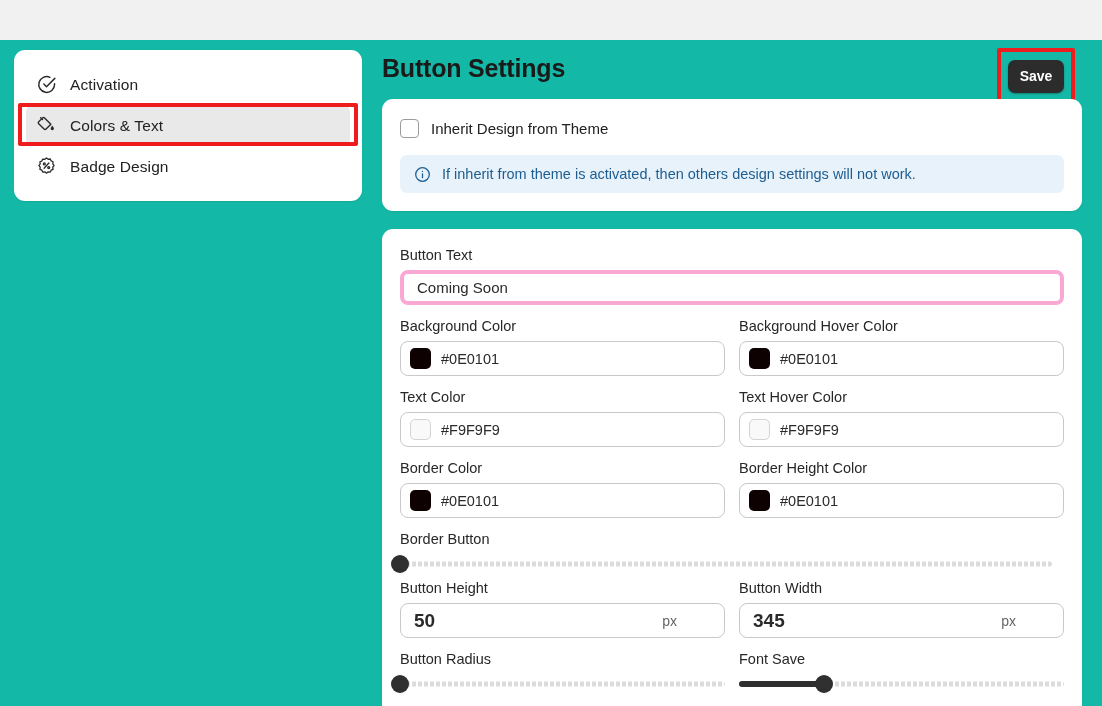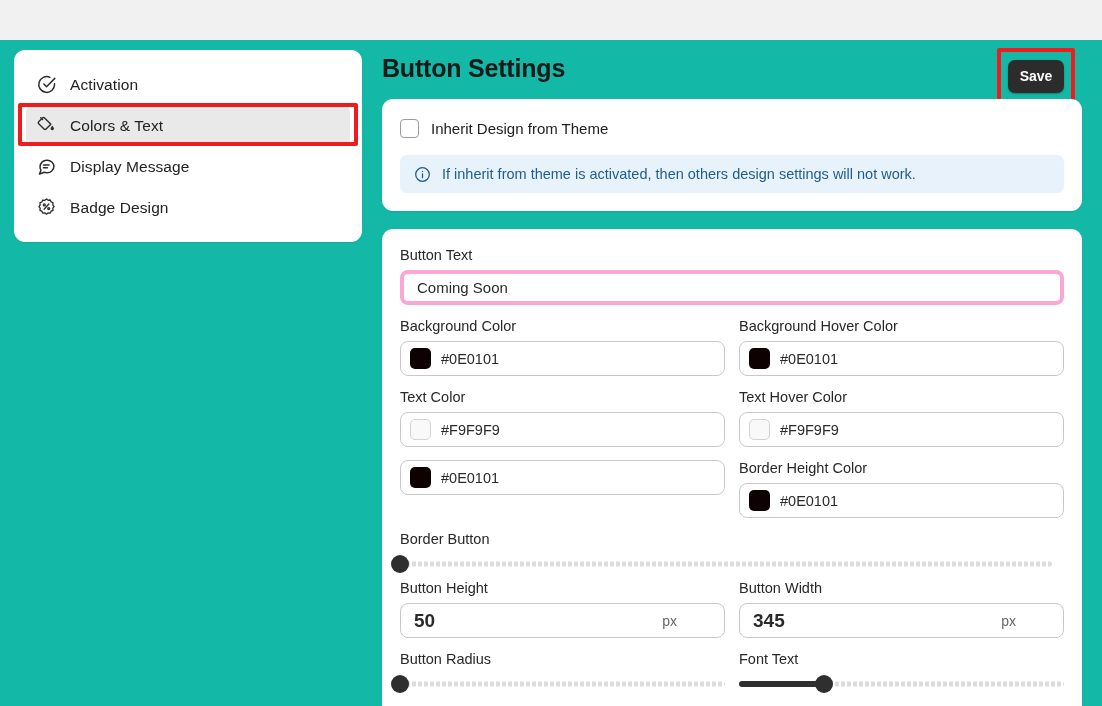--- a/index.html
+++ b/index.html
@@ -338,30 +338,20 @@
       <span class="nav-icon">
         <svg width="21" height="21" viewBox="0 0 24 24" fill="none" stroke="currentColor" stroke-width="1.6" stroke-linecap="round" stroke-linejoin="round">
           <path d="M17 10.5 9.8 3.3a1.6 1.6 0 0 0-2.3 0L3.1 7.7a1.6 1.6 0 0 0 0 2.3l6.1 6.1a1.6 1.6 0 0 0 2.3 0l5.5-5.6z"></path>
           <path d="M7.5 5.2 5.4 3.1"></path>
           <path d="M20.5 15.5c0 1.1-.85 2-1.9 2s-1.9-.9-1.9-2c0-1 1.9-3.2 1.9-3.2s1.9 2.2 1.9 3.2z" fill="currentColor" stroke="none"></path>
         </svg>
       </span>
       <span class="nav-label">Colors &amp; Text</span>
     </div>
 
-    <div class="nav-item">
-      <span class="nav-icon">
-        <svg width="21" height="21" viewBox="0 0 24 24" fill="none" stroke="currentColor" stroke-width="1.7" stroke-linecap="round" stroke-linejoin="round">
-          <path d="M20.5 11.5a7.6 7.6 0 0 1-8.2 7.6c-1 0-2-.2-2.9-.5L4 20.5l1.6-4.3a7.4 7.4 0 0 1-1-3.8 7.6 7.6 0 0 1 7.6-7.6h.5a7.6 7.6 0 0 1 7.8 7.2z"></path>
-          <line x1="8.5" y1="10.2" x2="15" y2="10.2"></line>
-          <line x1="8.5" y1="13.3" x2="13" y2="13.3"></line>
-        </svg>
-      </span>
-      <span class="nav-label">Display Message</span>
-    </div>
 
     <div class="nav-item">
       <span class="nav-icon">
         <svg width="21" height="21" viewBox="0 0 24 24" fill="none" stroke="currentColor" stroke-width="1.5" stroke-linecap="round" stroke-linejoin="round">
           <path d="M12 2.2l1.9 1.5 2.4-.3 1 2.2 2.2 1-.3 2.4 1.5 1.9-1.5 1.9.3 2.4-2.2 1-1 2.2-2.4-.3L12 19.6l-1.9-1.5-2.4.3-1-2.2-2.2-1 .3-2.4L3.3 11l1.5-1.9-.3-2.4 2.2-1 1-2.2 2.4.3z"></path>
           <line x1="9.3" y1="14" x2="14.7" y2="8"></line>
           <circle cx="9.5" cy="9" r="1.1"></circle>
           <circle cx="14.5" cy="13.2" r="1.1"></circle>
         </svg>
       </span>
@@ -434,20 +424,21 @@
           <label class="field-label">Text Hover Color</label>
           <div class="color-field">
             <span class="swatch light" style="background: rgb(249, 249, 249);"></span>
             <span class="color-value">#F9F9F9</span>
           </div>
         </div>
       </div>
 
       <div class="grid2 row">
         <div>
+          <label class="field-label">Border Color</label>
           <div class="color-field">
             <span class="swatch" style="background: rgb(14, 1, 1);"></span>
             <span class="color-value">#0E0101</span>
           </div>
         </div>
         <div>
           <label class="field-label">Border Height Color</label>
           <div class="color-field">
             <span class="swatch" style="background: rgb(14, 1, 1);"></span>
             <span class="color-value">#0E0101</span>
@@ -484,21 +475,21 @@
       <div class="grid2">
         <div>
           <label class="field-label">Button Radius</label>
           <div class="slider slider-half">
             <span class="slider-track"></span>
             <span class="slider-fill" style="width: 0%;"></span>
             <span class="slider-thumb" style="left: 0%;"></span>
           </div>
         </div>
         <div>
-          <label class="field-label">Font Text</label>
+          <label class="field-label">Font Save</label>
           <div class="slider slider-half">
             <span class="slider-track"></span>
             <span class="slider-fill" style="width: 26%;"></span>
             <span class="slider-thumb" style="left: 26%;"></span>
           </div>
         </div>
       </div>
 
     </div>
   </div>

